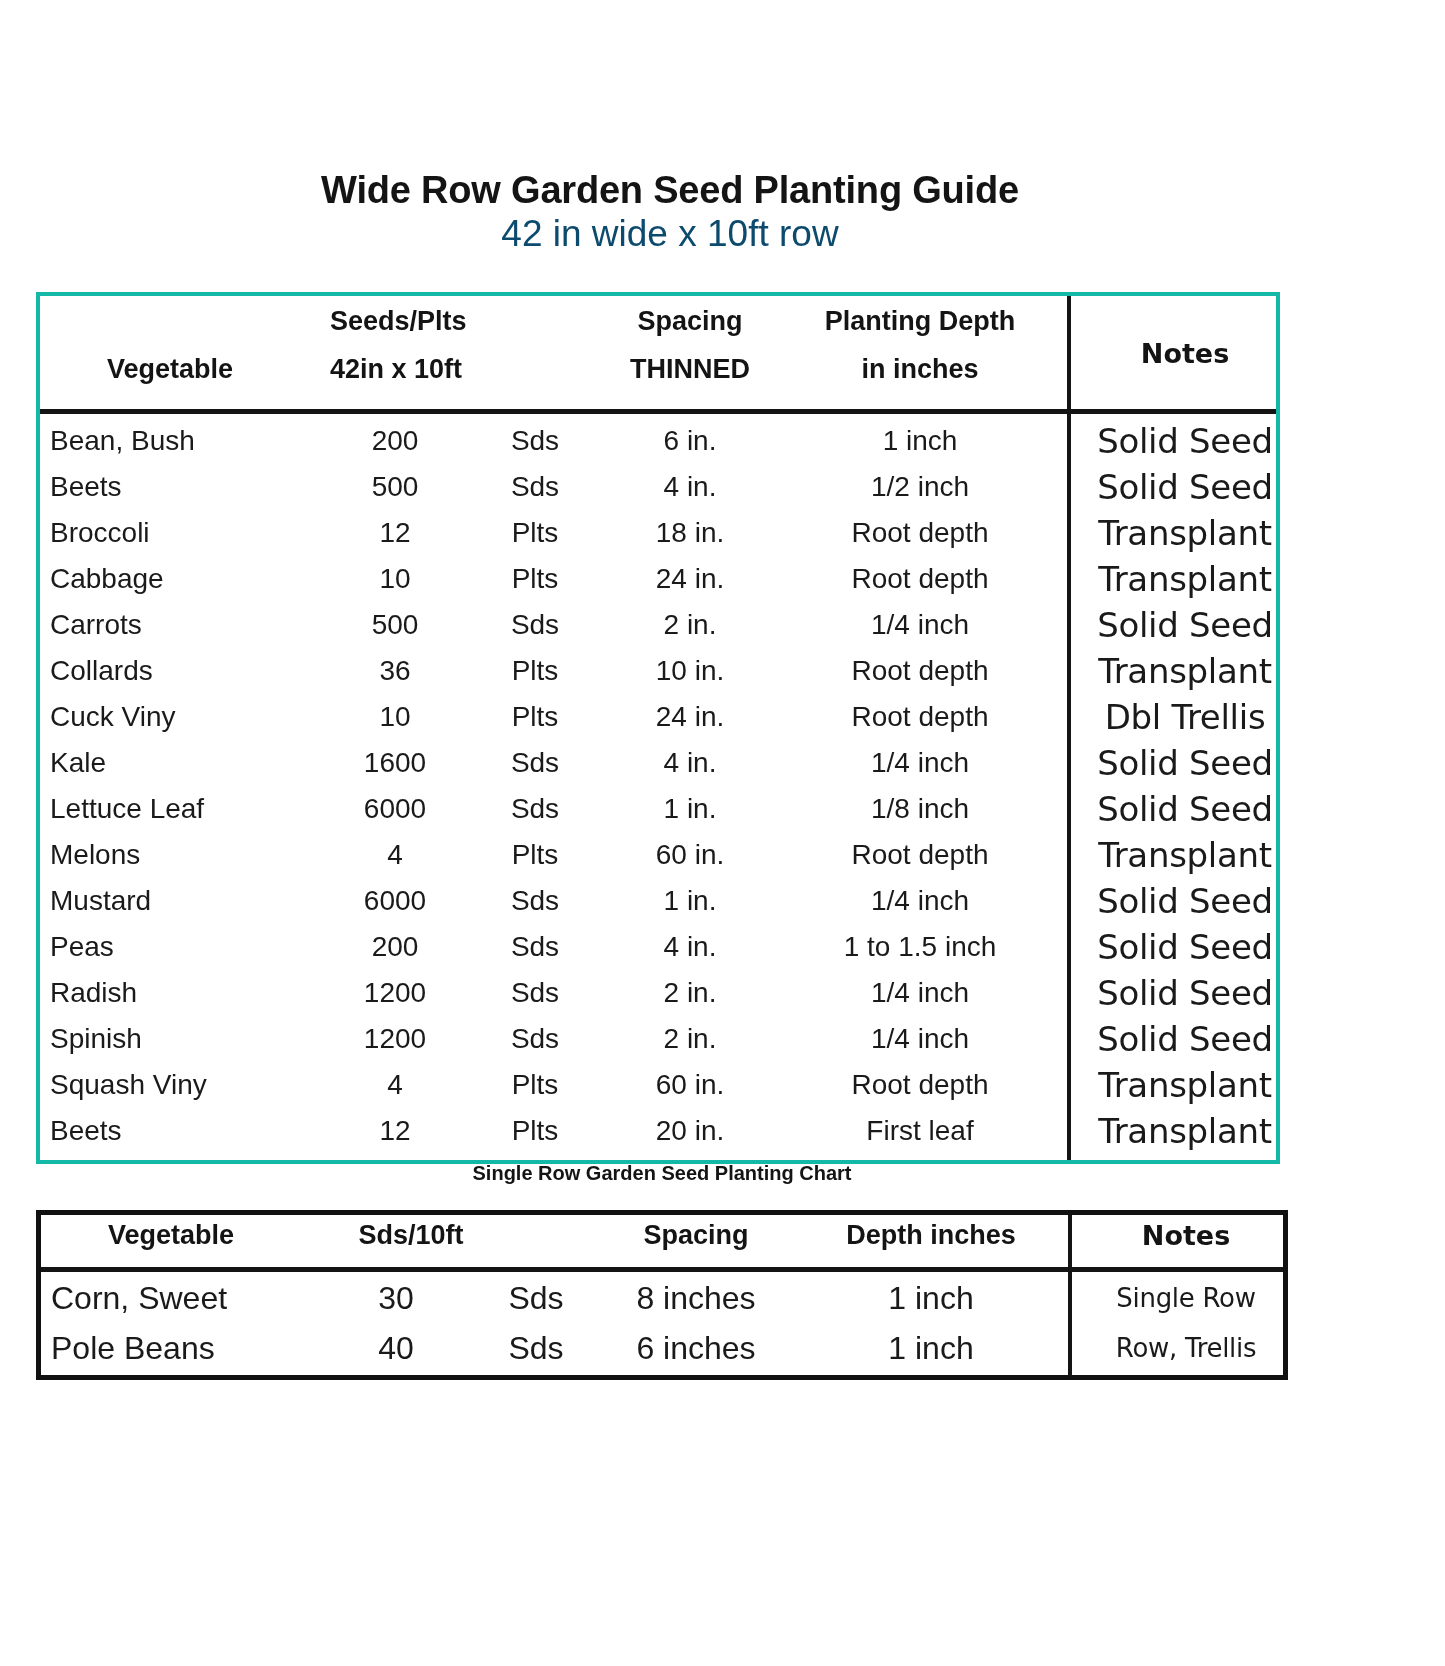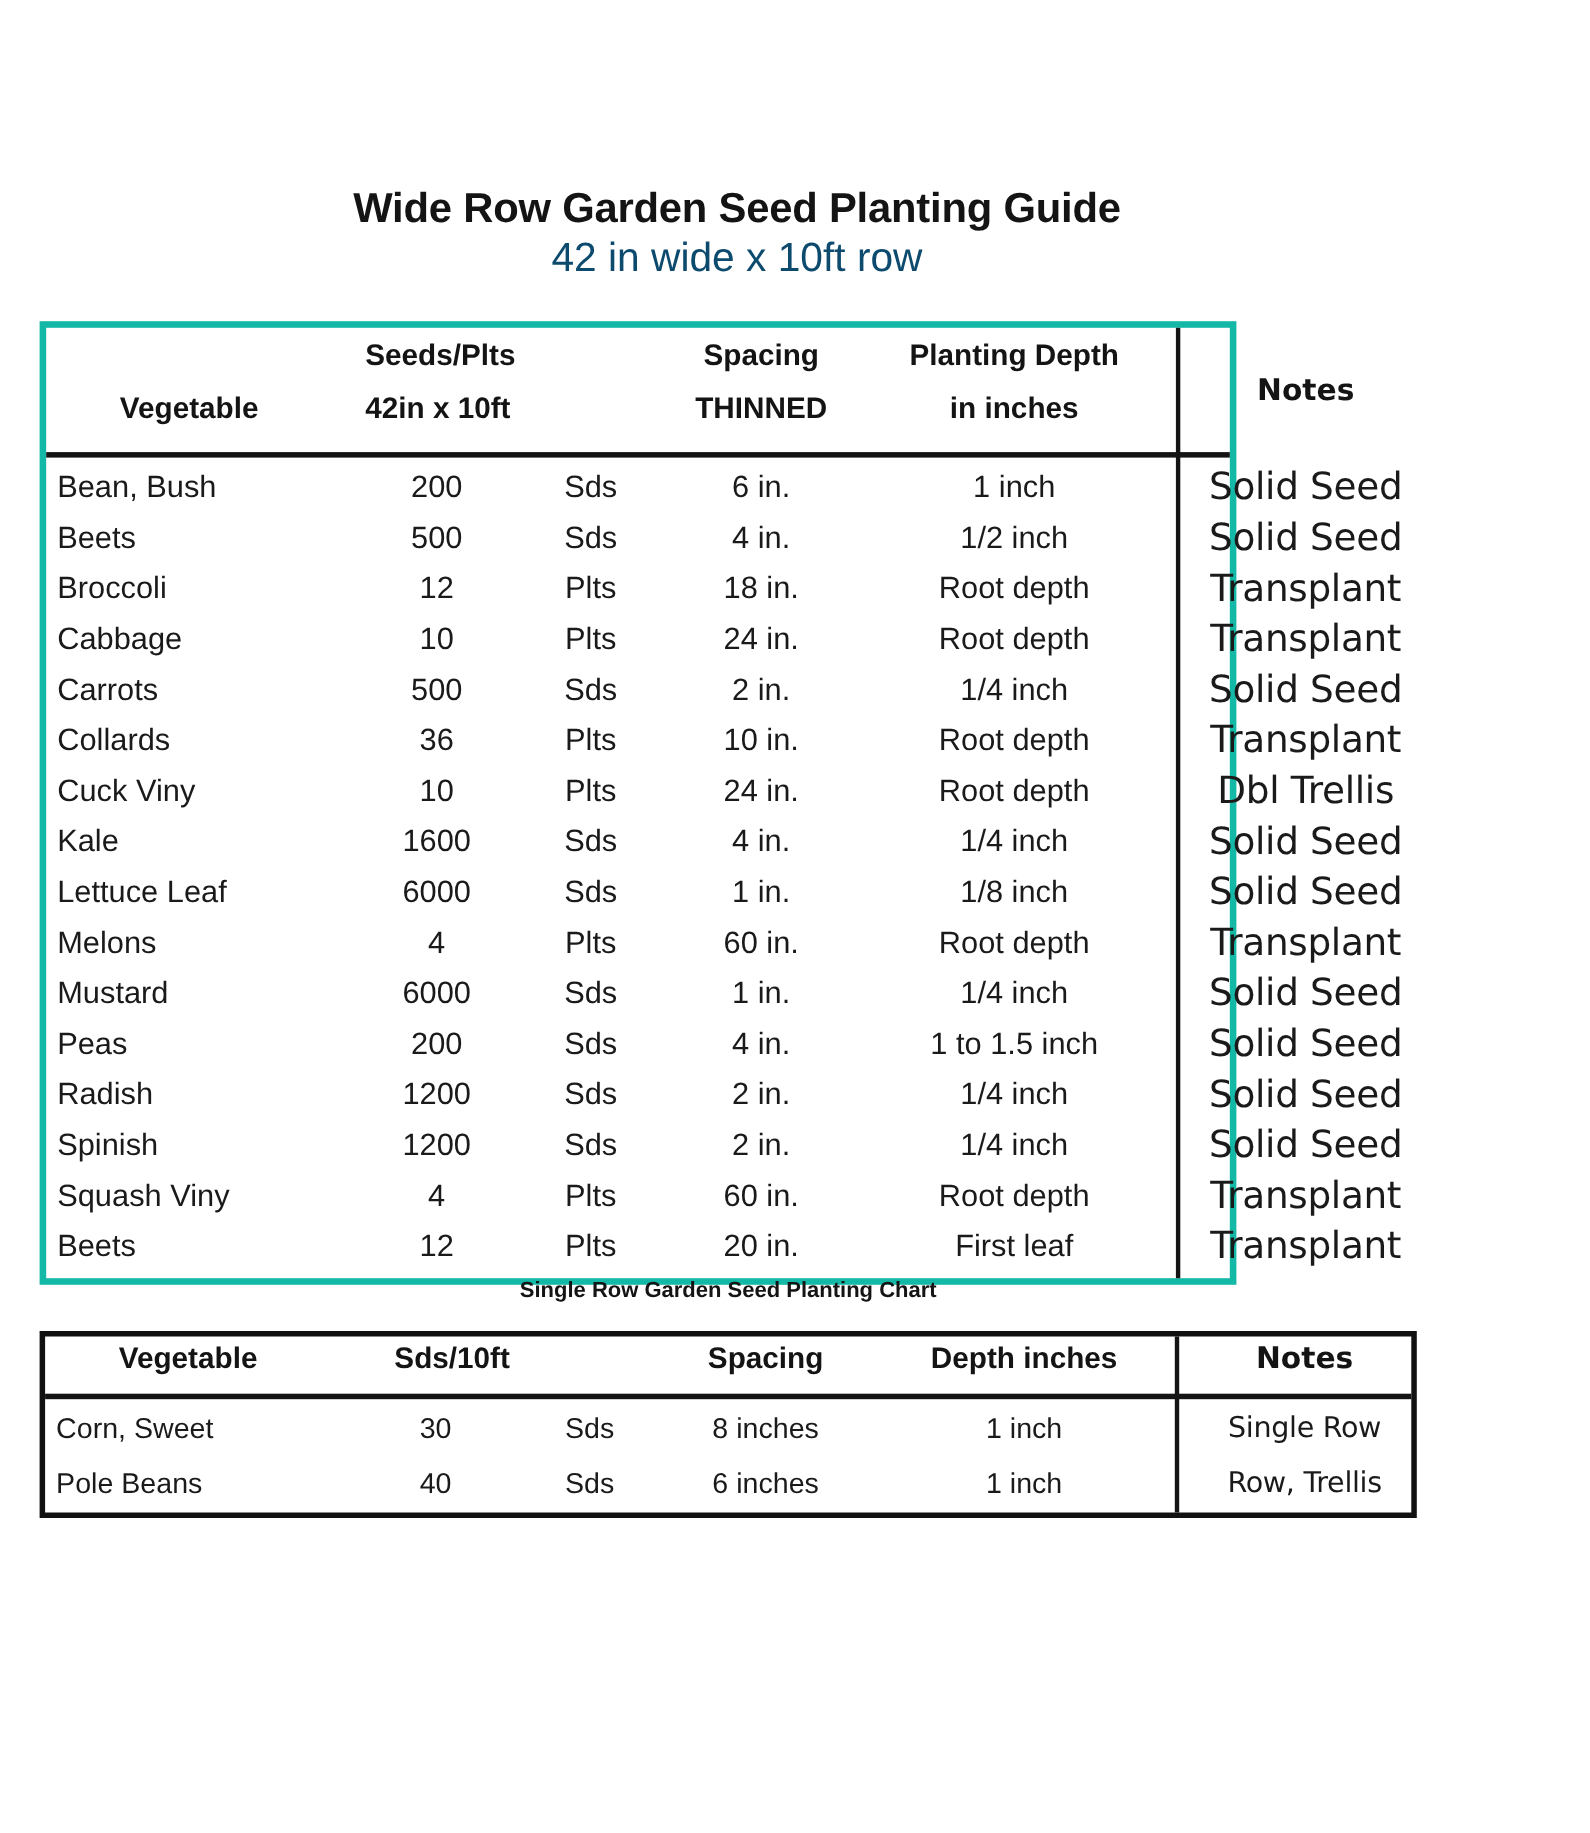--- a/index.html
+++ b/index.html
@@ -42,22 +42,22 @@
     font-weight: 400;
     line-height: 1.25;
     color: #0c4a6e;
   }
 
   
   .table1 {
     position: absolute;
     left: 36px;
     top: 292px;
-    width: 1088px;
-    border: 6px solid #14b8a6;
+    width: 1244px;
+    border: 4px solid #14b8a6;
     box-sizing: border-box;
     background: #fff;
   }
   .t1-head {
     position: relative;
     height: 118px;
   }
   .t1-head-row1 {
     position: absolute;
     top: 10px;
@@ -175,21 +175,21 @@
     color: #141414;
   }
   .t2-body {
     position: relative;
     padding-top: 2px;
     padding-bottom: 2px;
   }
   .row2 { position: relative; height: 50px; }
   .cell2 {
     position: absolute;
-    font-size: 26px;
+    font-size: 32px;
     line-height: 50px;
     white-space: nowrap;
     color: #1a1a1a;
   }
   .cell2.c-veg   { left: 10px;  text-align: left; }
   .cell2.c-qty   { left: 290px; width: 130px; text-align: center; }
   .cell2.c-unit  { left: 440px; width: 110px; text-align: center; }
   .cell2.c-space { left: 560px; width: 190px; text-align: center; }
   .cell2.c-depth { left: 760px; width: 260px; text-align: center; }
   .cell2.c-notes {

